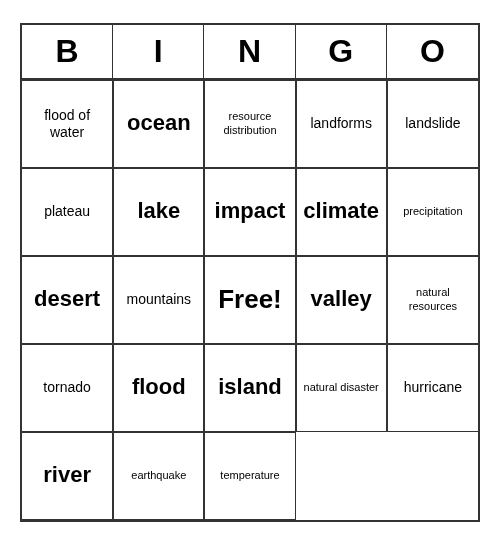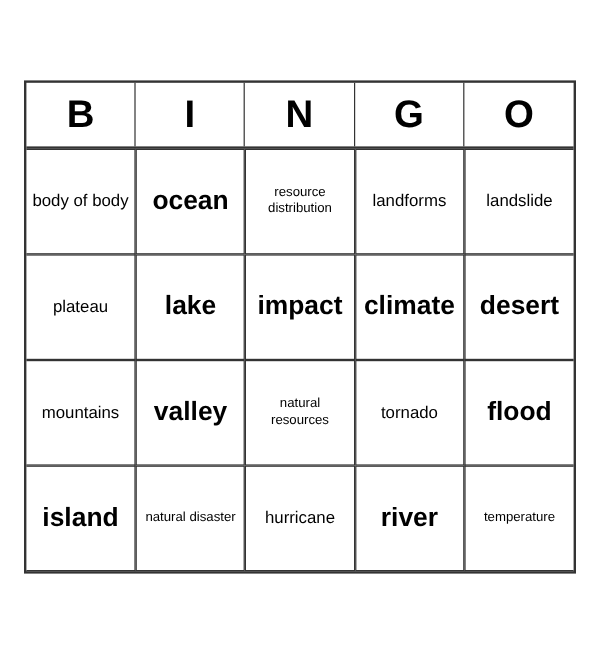--- a/index.html
+++ b/index.html
@@ -97,21 +97,21 @@
 <div class="bingo-card">
   <div class="bingo-header">
   <div class="bingo-header-cell">B</div>
       <div class="bingo-header-cell">I</div>
       <div class="bingo-header-cell">N</div>
       <div class="bingo-header-cell">G</div>
       <div class="bingo-header-cell">O</div>
     </div>
   <div class="bingo-grid">
   <div class="bingo-cell">
-        <span class="size-medium">body of body</span>
+        <span class="size-medium">flood of water</span>
       </div>
       <div class="bingo-cell">
         <span class="size-xlarge">ocean</span>
       </div>
       <div class="bingo-cell">
         <span class="size-small">resource distribution</span>
       </div>
       <div class="bingo-cell">
         <span class="size-medium">landforms</span>
       </div>
@@ -124,24 +124,30 @@
       <div class="bingo-cell">
         <span class="size-xlarge">lake</span>
       </div>
       <div class="bingo-cell">
         <span class="size-large">impact</span>
       </div>
       <div class="bingo-cell">
         <span class="size-large">climate</span>
       </div>
       <div class="bingo-cell">
+        <span class="size-small">precipitation</span>
+      </div>
+      <div class="bingo-cell">
         <span class="size-large">desert</span>
       </div>
       <div class="bingo-cell">
         <span class="size-medium">mountains</span>
+      </div>
+      <div class="bingo-cell">
+        <span class="size-free">Free!</span>
       </div>
       <div class="bingo-cell">
         <span class="size-large">valley</span>
       </div>
       <div class="bingo-cell">
         <span class="size-small">natural resources</span>
       </div>
       <div class="bingo-cell">
         <span class="size-medium">tornado</span>
       </div>
@@ -154,16 +160,19 @@
       <div class="bingo-cell">
         <span class="size-small">natural disaster</span>
       </div>
       <div class="bingo-cell">
         <span class="size-medium">hurricane</span>
       </div>
       <div class="bingo-cell">
         <span class="size-xlarge">river</span>
       </div>
       <div class="bingo-cell">
+        <span class="size-small">earthquake</span>
+      </div>
+      <div class="bingo-cell">
         <span class="size-small">temperature</span>
       </div>
     </div>
 </div>
 
 </body></html>

